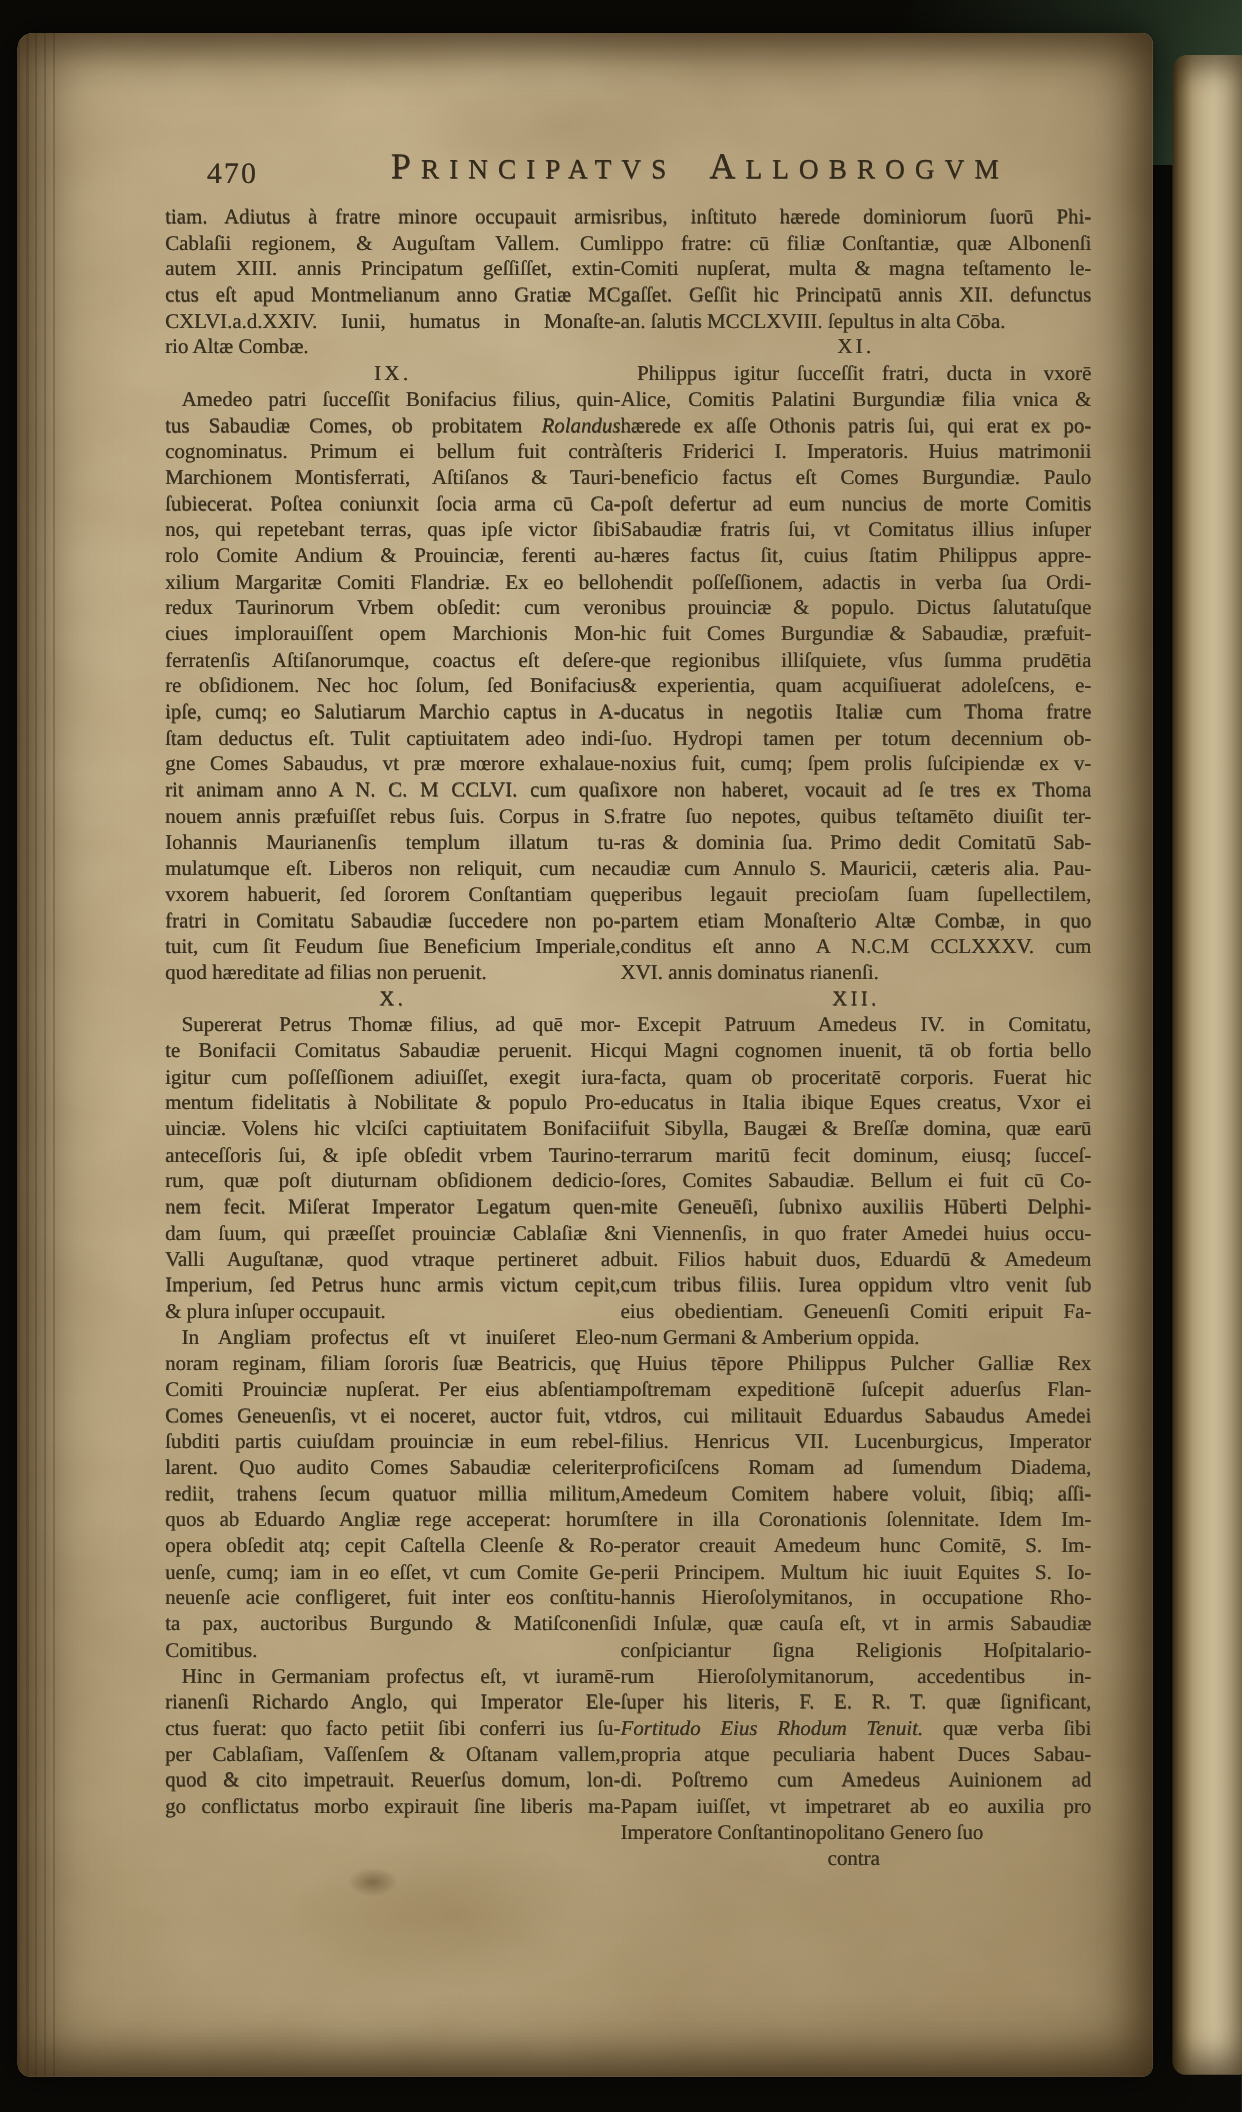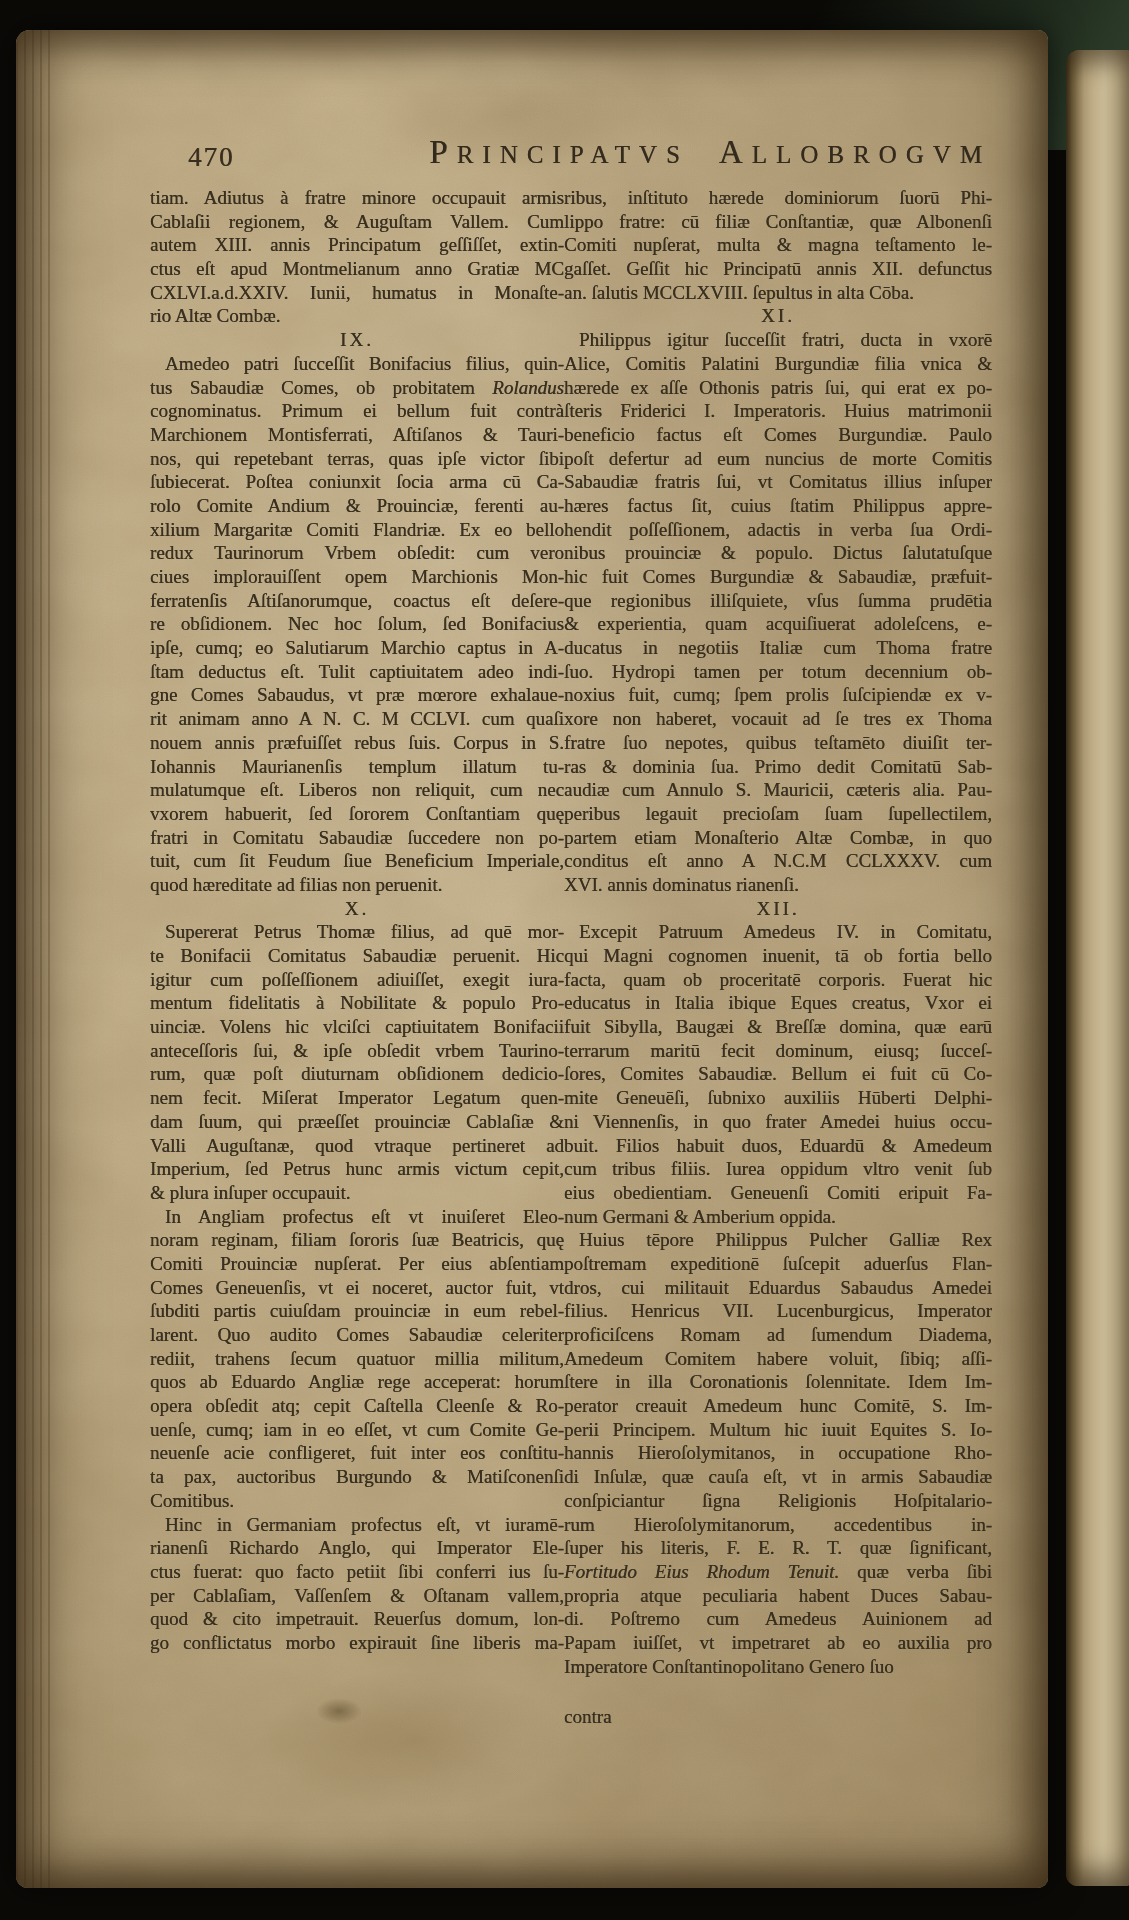--- a/index.html
+++ b/index.html
@@ -43,39 +43,39 @@
   .s1{left:250px;top:1640px;width:300px;height:140px;background:radial-gradient(closest-side, rgba(125,100,60,.30), rgba(125,100,60,0));}
   .s2{left:300px;top:1668px;width:46px;height:26px;background:radial-gradient(closest-side, rgba(95,76,44,.55), rgba(95,76,44,0));}
   .s3{left:370px;top:30px;width:260px;height:110px;background:radial-gradient(closest-side, rgba(118,95,58,.22), rgba(118,95,58,0));}
   .s4{left:640px;top:330px;width:360px;height:420px;background:radial-gradient(closest-side, rgba(118,92,55,.16), rgba(118,92,55,0));}
 
   .pagenum{
     position:absolute;left:172px;top:112px;font-size:27px;letter-spacing:2px;color:#3a3022;
     text-shadow:.4px .3px 0 rgba(58,46,28,.8);
   }
   .runhead{
-    position:absolute;left:250px;top:104px;width:740px;text-align:right;color:#362d1f;white-space:nowrap;
+    position:absolute;left:250px;top:104px;width:740px;text-align:center;color:#362d1f;white-space:nowrap;
     text-shadow:.4px .3px 0 rgba(54,45,31,.8);
   }
   .hw{display:inline-block;font-size:25px;letter-spacing:9px;margin:0 15px;}
   .hw::first-letter{font-size:33px;}
 
   .textblock{
     position:absolute;left:134px;top:156px;width:860px;display:flex;
     color:#3b3222;font-size:19px;line-height:23.7px;
   }
   .col{display:block;}
   .col-left{width:414px;}
   .col-right{width:428px;}
   .ln{height:23.7px;overflow:hidden;text-shadow:.35px .2px 0 rgba(59,50,34,.85);}
   .j{text-align:justify;text-align-last:justify;}
   .l{text-align:left;}
   .ind{text-indent:15px;}
   .h{text-align:center;letter-spacing:3px;}
-  .cw{text-align:left;padding-right:4px;margin-top:27px;}
+  .cw{text-align:center;padding-right:4px;}
   .it{font-style:italic;}
 
   .tex{position:absolute;inset:0;width:100%;height:100%;mix-blend-mode:multiply;opacity:.55;pointer-events:none;}
 </style>
 </head>
 <body>
 
 <div class="backdrop-green"></div>
 
 <div class="next-strip"></div>
@@ -100,22 +100,22 @@
         <div class="ln j"><span>Cablaſii regionem, &amp; Auguſtam Vallem.  Cum</span></div>
         <div class="ln j"><span>autem XIII. annis Principatum geſſiſſet, extin-</span></div>
         <div class="ln j"><span>ctus eſt apud Montmelianum anno Gratiæ MC</span></div>
         <div class="ln j"><span>CXLVI.a.d.XXIV. Iunii, humatus in Monaſte-</span></div>
         <div class="ln l"><span>rio Altæ Combæ.</span></div>
         <div class="ln h"><span>IX.</span></div>
         <div class="ln j ind"><span>Amedeo patri ſucceſſit Bonifacius filius, quin-</span></div>
         <div class="ln j"><span>tus Sabaudiæ Comes, ob probitatem </span><span class="it">Rolandus</span><span></span></div>
         <div class="ln j"><span>cognominatus.  Primum ei bellum fuit contrà</span></div>
         <div class="ln j"><span>Marchionem Montisferrati, Aſtiſanos &amp; Tauri-</span></div>
+        <div class="ln j"><span>ſubiecerat.  Poſtea coniunxit ſocia arma cū Ca-</span></div>
         <div class="ln j"><span>nos, qui repetebant terras, quas ipſe victor ſibi</span></div>
-        <div class="ln j"><span>ſubiecerat.  Poſtea coniunxit ſocia arma cū Ca-</span></div>
         <div class="ln j"><span>rolo Comite Andium &amp; Prouinciæ, ferenti au-</span></div>
         <div class="ln j"><span>xilium Margaritæ Comiti Flandriæ. Ex eo bello</span></div>
         <div class="ln j"><span>redux Taurinorum Vrbem obſedit: cum vero</span></div>
         <div class="ln j"><span>ciues implorauiſſent opem Marchionis Mon-</span></div>
         <div class="ln j"><span>ferratenſis Aſtiſanorumque, coactus eſt deſere-</span></div>
         <div class="ln j"><span>re obſidionem.  Nec hoc ſolum, ſed Bonifacius</span></div>
         <div class="ln j"><span>ipſe, cumq; eo Salutiarum Marchio captus in A-</span></div>
         <div class="ln j"><span>ſtam deductus eſt. Tulit captiuitatem adeo indi-</span></div>
         <div class="ln j"><span>gne Comes Sabaudus, vt præ mœrore exhalaue-</span></div>
         <div class="ln j"><span>rit animam anno A N. C. M CCLVI. cum quaſi</span></div>

